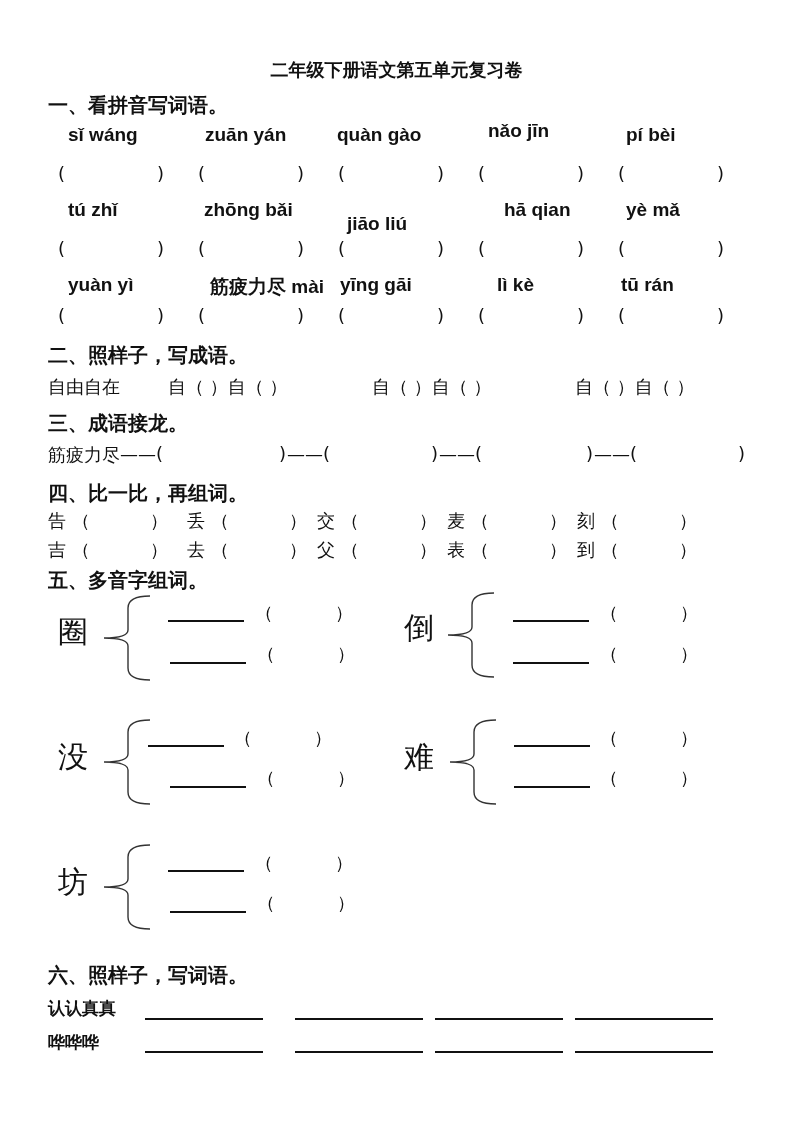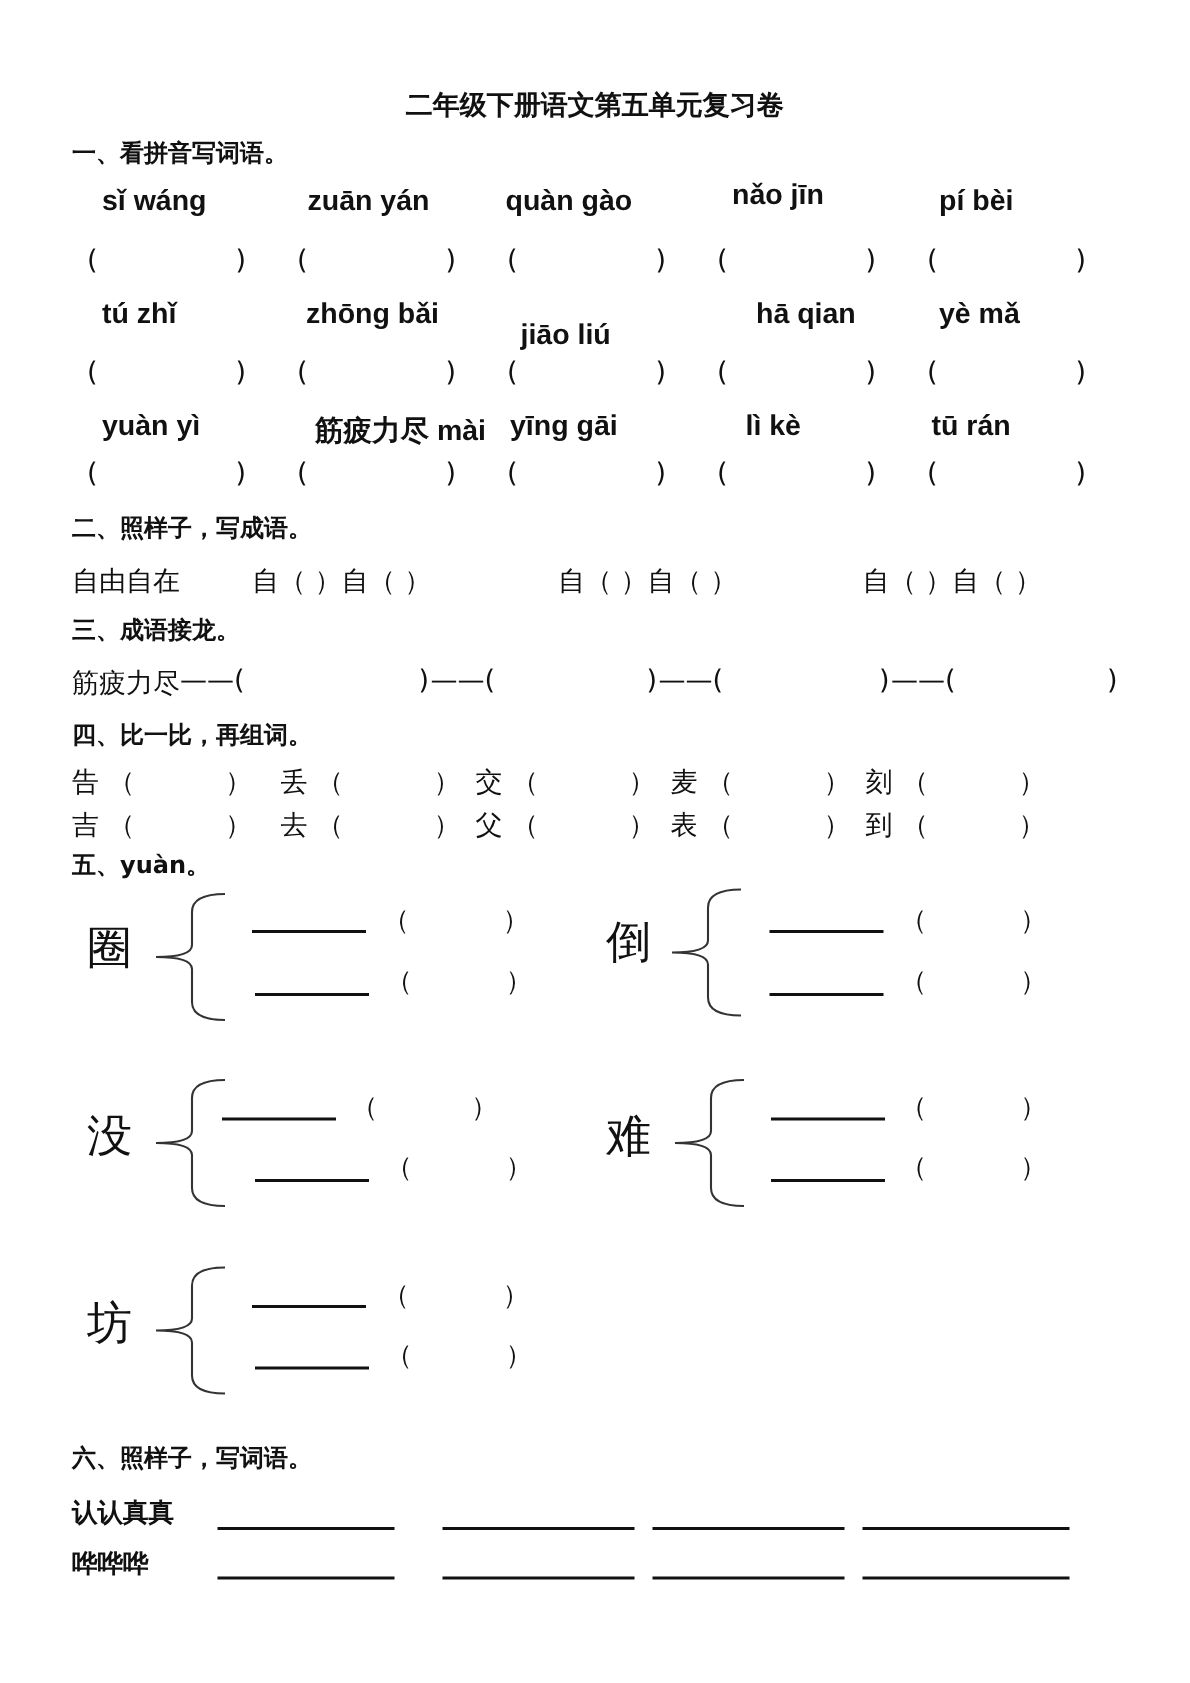--- a/index.html
+++ b/index.html
@@ -1,20 +1,20 @@
 <!DOCTYPE html>
 <html><head>
 <meta charset="utf-8">
 <style>
   html, body { margin: 0; padding: 0; background: #ffffff; }
   body { width: 793px; height: 1122px; position: relative; overflow: hidden;
          font-family: "DejaVu Sans", "Liberation Sans", sans-serif; color: #111; }
   .abs { position: absolute; white-space: nowrap; }
   .title { font-size: 18px; font-weight: bold; left: 0; width: 793px; text-align: center; top: 58px; }
-  .sec { font-size: 16px; font-weight: bold; left: 48px; }
+  .sec { font-size: 20px; font-weight: bold; left: 48px; }
   .py { font-size: 19px; font-weight: bold; font-family: "Liberation Sans", "DejaVu Sans", sans-serif; }
   .paren { font-size: 18px; }
   .body-text { font-size: 18px; }
   .bracket-svg { position: absolute; }
   .big-char { font-size: 30px; font-family: "DejaVu Serif", "Liberation Serif", serif; }
   .blank { position: absolute; border-bottom: 2px solid #111; height: 0; }
 </style>
 </head>
 <body>
 
@@ -154,21 +154,21 @@
   <span class="abs body-text" style="left:341px;top:538px;">（</span>
   <span class="abs body-text" style="left:419px;top:538px;">）</span>
   <span class="abs body-text" style="left:447px;top:538px;">表</span>
   <span class="abs body-text" style="left:471px;top:538px;">（</span>
   <span class="abs body-text" style="left:549px;top:538px;">）</span>
   <span class="abs body-text" style="left:577px;top:538px;">到</span>
   <span class="abs body-text" style="left:601px;top:538px;">（</span>
   <span class="abs body-text" style="left:679px;top:538px;">）</span>
 </div>
 
-<div class="abs sec" style="top:567px;">五、yuàn。</div>
+<div class="abs sec" style="top:567px;">五、多音字组词。</div>
 
 <div>
   <span class="abs big-char" style="left:58px;top:612px;">圈</span>
   <svg class="bracket-svg" style="left:102px;top:594px;" width="50" height="90">
     <path d="M48,2 Q26,2 26,14 L26,36 Q26,44 2,44 Q26,44 26,52 L26,74 Q26,86 48,86" fill="none" stroke="#333" stroke-width="1.4"></path>
   </svg>
   <div class="blank" style="left:168px;top:620px;width:76px;"></div>
   <span class="abs body-text" style="left:255px;top:601px;">（</span>
   <span class="abs body-text" style="left:335px;top:601px;">）</span>
   <div class="blank" style="left:170px;top:662px;width:76px;"></div>

